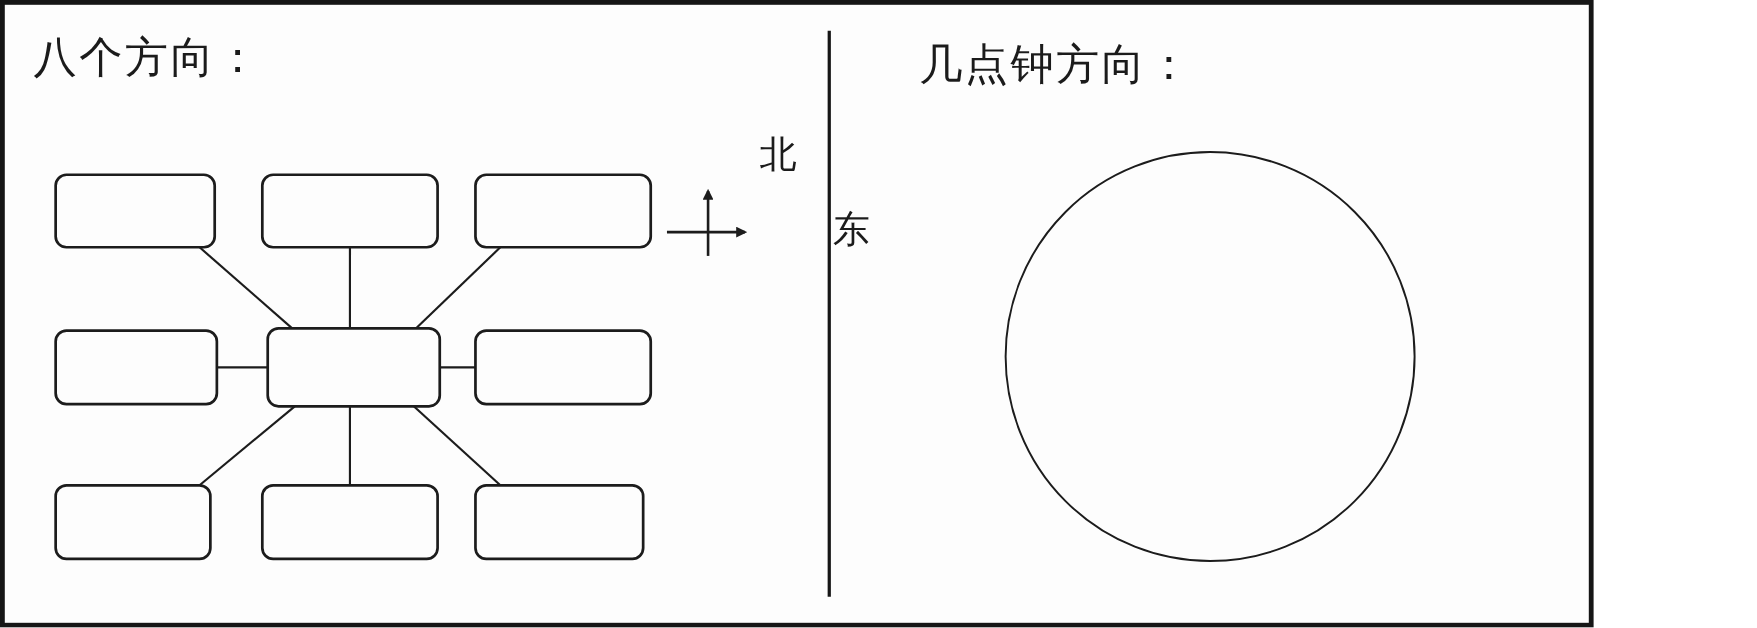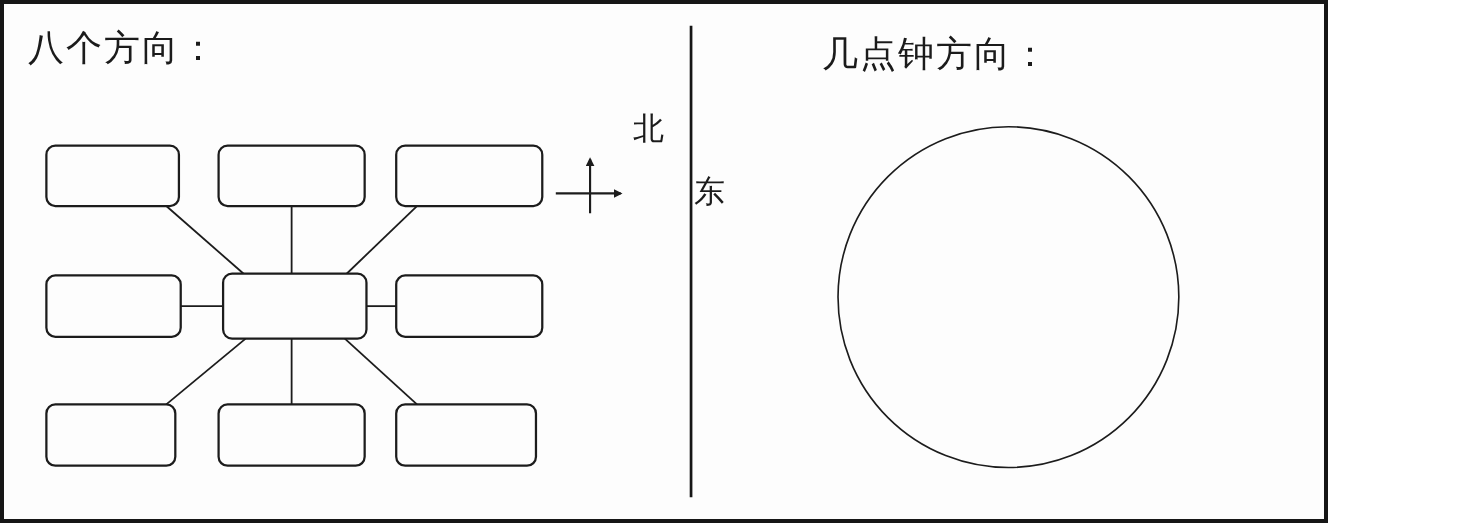--- a/index.html
+++ b/index.html
@@ -74,19 +74,19 @@
     <rect x="435" y="420" width="155" height="68" rx="10" fill="none" stroke="#1c1c1c" stroke-width="2.5"></rect>
 
     <line x1="650" y1="208" x2="650" y2="148" stroke="#1c1c1c" stroke-width="2.4" marker-end="url(#arrow)"></line>
     <line x1="612" y1="186" x2="684" y2="186" stroke="#1c1c1c" stroke-width="2.4" marker-end="url(#arrow)"></line>
 
     <circle cx="1114" cy="301" r="189" fill="none" stroke="#1c1c1c" stroke-width="1.8"></circle>
   </svg>
 
   <span class="label panel-title" style="left: 24px; top: 20px;">八个方向：</span>
 
-  <span class="label panel-title" style="left: 818px; top: 26px;">几点钟方向：</span>
+  <span class="label panel-title" style="left: 762px; top: 26px;">几点钟方向：</span>
 
   <span class="label compass-label" style="left: 629px; top: 104px;">北</span>
 
   <span class="label compass-label" style="left: 690px; top: 167px;">东</span>
 
 </div>
 
 </body></html>

